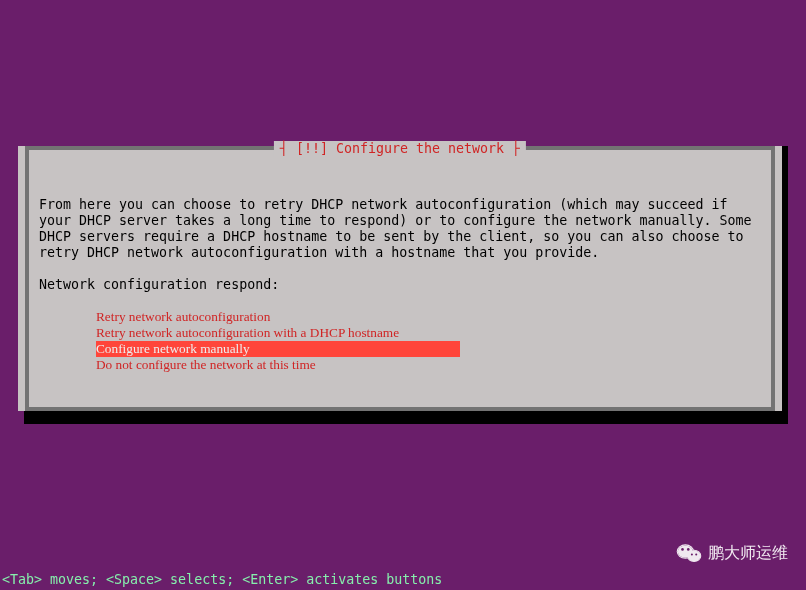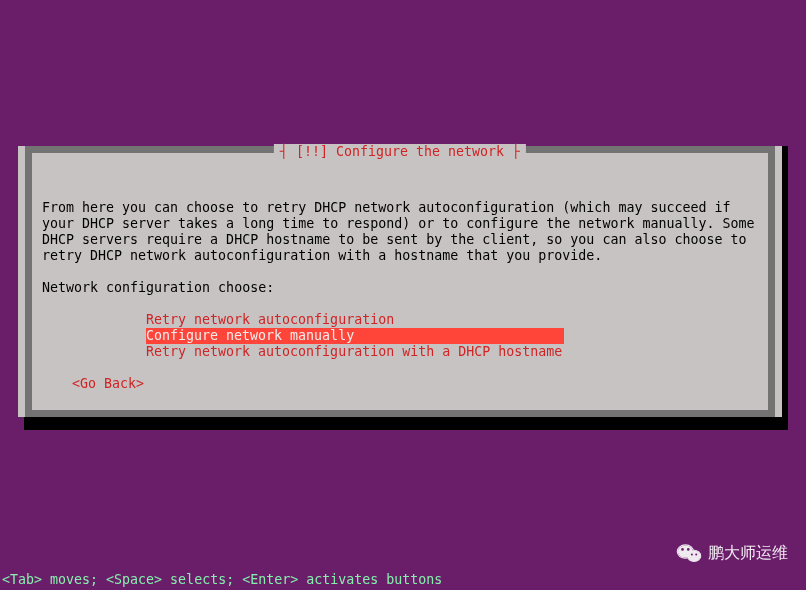--- a/index.html
+++ b/index.html
@@ -25,21 +25,21 @@
     width: 100%;
     height: 100%;
     background: #000;
   }
   .dialog {
     position: relative;
     background: #c7c3c3;
     width: 100%;
   }
   .dialog-inner {
-    border: 7px solid #737373;
+    border: 4px solid #737373;
     margin: 6px 7px 7px 7px;
     padding: 22px 10px 18px 10px;
     position: relative;
   }
   .title-cut {
     position: absolute;
     top: -9px;
     left: 50%;
     transform: translateX(-50%);
     background: #c7c3c3;
@@ -50,22 +50,23 @@
   .desc {
     color: #000;
     margin-bottom: 16px;
     white-space: pre-wrap;
     margin-top: 25px;
   }
   .prompt {
     margin-bottom: 16px;
   }
   .options {
-    margin-left: 104px;
+    margin-left: 57px;
     margin-bottom: 16px;
+    font-family: Liberation Serif, serif;
   }
   .option {
     color: #d02424;
     white-space: pre;
     display: inline-block;
     cursor: pointer;
   }
   .opt-row { line-height: 16px; height: 16px; }
   .option.selected {
     background: #ff453a;
@@ -108,28 +109,26 @@
 
 <div class="dialog-wrap">
   <div class="dialog-shadow"></div>
   <div class="dialog">
     <div class="dialog-inner">
       <div class="title-cut">┤ [!!] Configure the network ├</div>
       <div class="desc">From here you can choose to retry DHCP network autoconfiguration (which may succeed if
 your DHCP server takes a long time to respond) or to configure the network manually. Some
 DHCP servers require a DHCP hostname to be sent by the client, so you can also choose to
 retry DHCP network autoconfiguration with a hostname that you provide.</div>
-      <div class="prompt">Network configuration choose:</div>
+      <div class="prompt">Network configuration respond:</div>
       <div class="options">
         <div class="opt-row"><span class="option">Retry network autoconfiguration</span></div>
+        <div class="opt-row"><span class="option">Retry network autoconfiguration with a DHCP hostname</span></div>
         <div class="opt-row"><span class="option selected">Configure network manually</span></div>
-        <div class="opt-row"><span class="option">Retry network autoconfiguration with a DHCP hostname</span></div>
-      </div>
-      <div class="goback-row">
-        <span class="goback">&lt;Go Back&gt;</span>
+        <div class="opt-row"><span class="option">Do not configure the network at this time</span></div>
       </div>
     </div>
   </div>
 </div>
 
 <div class="footer">&lt;Tab&gt; moves; &lt;Space&gt; selects; &lt;Enter&gt; activates buttons</div>
 
 <div class="watermark">
   <span class="wm-icon">
     <svg viewBox="0 0 36 30">

